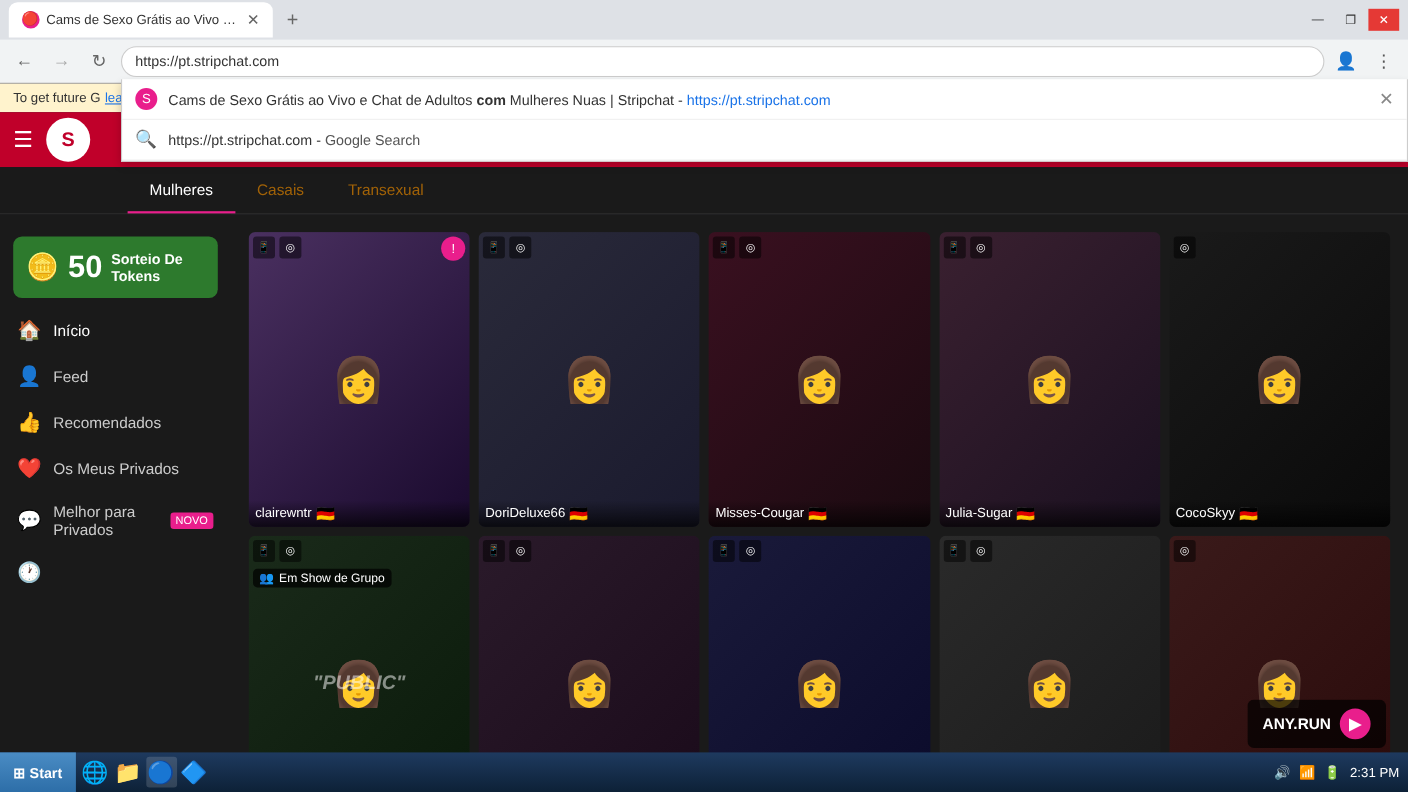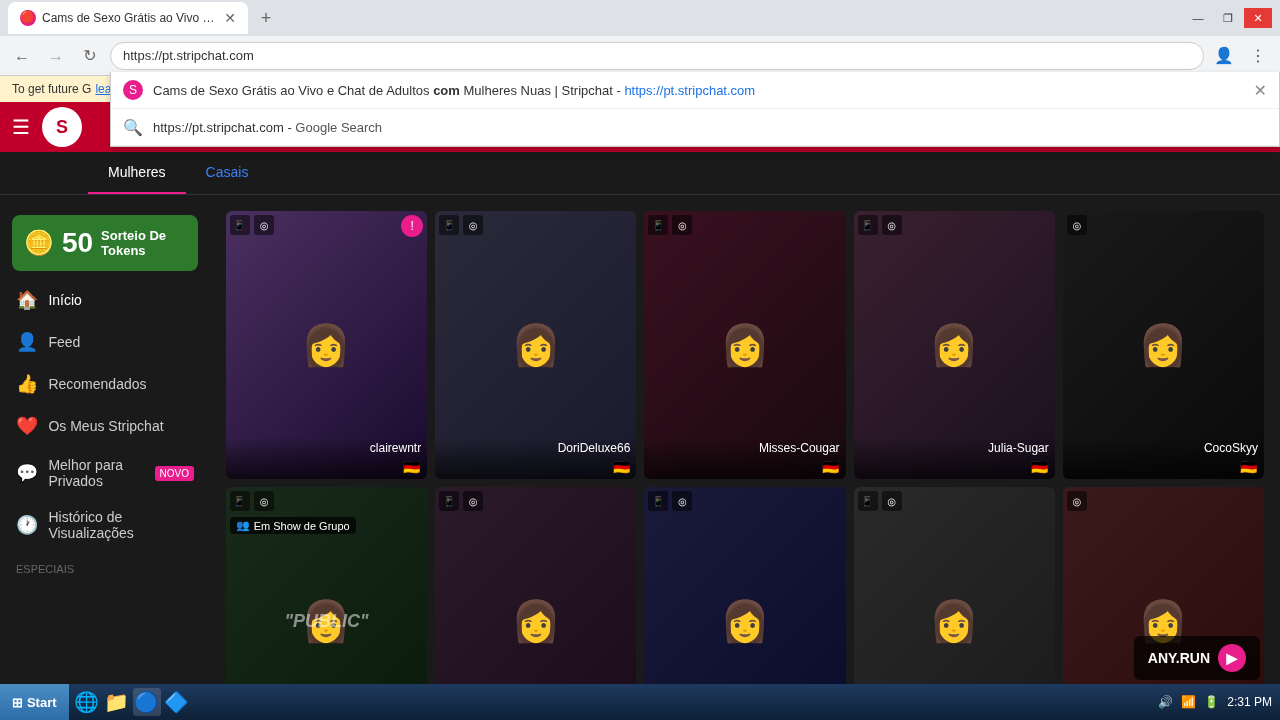--- a/index.html
+++ b/index.html
@@ -40,22 +40,22 @@
     .site-header { background: #c0002a; display: flex; align-items: center; height: 50px; padding: 0 12px; gap: 12px; }
     .hamburger { color: white; font-size: 20px; cursor: pointer; }
     .site-logo { width: 40px; height: 40px; background: white; border-radius: 50%; display: flex; align-items: center; justify-content: center; color: #c0002a; font-weight: bold; font-size: 18px; }
     .header-nav { display: flex; gap: 16px; flex: 1; justify-content: center; }
     .header-nav-item { color: rgba(255,255,255,0.8); font-size: 14px; cursor: pointer; }
     .header-right { display: flex; gap: 8px; }
     .lang-btn { background: rgba(255,255,255,0.2); color: white; border: 1px solid rgba(255,255,255,0.4); border-radius: 4px; padding: 4px 10px; font-size: 13px; cursor: pointer; }
     .search-bar { background: rgba(255,255,255,0.15); border: none; border-radius: 4px; padding: 4px 10px; color: white; width: 200px; font-size: 13px; }
 
     
-    .category-tabs { background: #1a1a1a; display: flex; align-items: flex-start; padding: 0 88px; border-bottom: 1px solid #333; }
-    .cat-tab { color: #3b82f6; font-size: 14px; padding: 12px 20px; cursor: pointer; border-bottom: 2px solid transparent; }
+    .category-tabs { background: #1a1a1a; display: flex; align-items: flex-start; padding: 0 116px; border-bottom: 1px solid #333; }
+    .cat-tab { color: #a16207; font-size: 14px; padding: 12px 20px; cursor: pointer; border-bottom: 2px solid transparent; }
     .cat-tab.active { color: white; border-bottom: 2px solid #e91e8c; }
 
     
     .site-main { display: flex; background: #1a1a1a; }
 
     
     .sidebar { width: 210px; background: #1a1a1a; padding: 12px 0; flex-shrink: 0; }
     .lottery-btn { background: #2d7a2d; margin: 8px 12px; border-radius: 8px; padding: 12px; display: flex; align-items: center; gap: 8px; cursor: pointer; }
     .lottery-icon { font-size: 24px; }
     .lottery-num { font-size: 28px; font-weight: bold; color: white; }
@@ -72,21 +72,21 @@
     .content-area { flex: 1; padding: 16px; overflow-y: auto; }
     .section-title { display: flex; align-items: center; gap: 10px; margin-bottom: 14px; }
     .flag-de { width: 24px; height: 16px; display: inline-block; background: linear-gradient(#000 33%, #e00 33%, #e00 66%, #fc0 66%); border-radius: 2px; }
     .section-title h2 { color: white; font-size: 18px; font-weight: bold; }
 
     
     .cam-grid { display: grid; grid-template-columns: repeat(5, 1fr); gap: 8px; }
     .cam-card { position: relative; border-radius: 6px; overflow: hidden; cursor: pointer; background: #333; aspect-ratio: 3/4; }
     .cam-thumb { width: 100%; height: 100%; background: #444; display: flex; align-items: center; justify-content: center; }
     .cam-overlay { position: absolute; bottom: 0; left: 0; right: 0; background: linear-gradient(transparent, rgba(0,0,0,0.7)); padding: 4px 6px; }
-    .cam-name { color: white; font-size: 12px; display: flex; align-items: flex-end; gap: 4px; flex-direction: column; }
+    .cam-name { color: white; font-size: 12px; display: flex; align-items: flex-start; gap: 4px; }
     .cam-flag { font-size: 14px; }
     .cam-icons { position: absolute; top: 4px; left: 4px; display: flex; gap: 4px; }
     .cam-icon-btn { background: rgba(0,0,0,0.5); border-radius: 3px; width: 20px; height: 20px; display: flex; align-items: center; justify-content: center; color: white; font-size: 10px; }
     .cam-alert { position: absolute; top: 4px; right: 4px; background: #e91e8c; border-radius: 50%; width: 22px; height: 22px; display: flex; align-items: center; justify-content: center; color: white; font-size: 12px; }
     .group-show-badge { position: absolute; top: 30px; left: 4px; background: rgba(0,0,0,0.7); border-radius: 4px; padding: 2px 6px; color: white; font-size: 11px; display: flex; align-items: center; gap: 4px; }
     .group-show-badge .g-icon { color: #e91e8c; }
     .public-label { position: absolute; top: 50%; left: 50%; transform: translate(-50%, -50%); color: rgba(255,255,255,0.5); font-size: 18px; font-style: italic; font-weight: bold; }
 
     
     .taskbar { position: fixed; bottom: 0; left: 0; right: 0; height: 36px; background: linear-gradient(#1e3a5f, #0d2137); display: flex; align-items: center; z-index: 9999; }
@@ -177,20 +177,21 @@
     </div>
     <div class="header-right">
       <input class="search-bar" placeholder="Pesquisar..." style="">
       <button class="lang-btn">En...</button>
     </div>
   </div>
 
   <div class="category-tabs">
     <span class="cat-tab active">Mulheres</span>
     <span class="cat-tab">Casais</span>
+    <span class="cat-tab">Transexual</span>
   </div>
 
   <div class="site-main">
 
     <div class="sidebar">
       <div class="lottery-btn">
         <div class="lottery-icon">🪙</div>
         <div class="lottery-num">50</div>
         <div class="lottery-text">Sorteio De Tokens</div>
       </div>
@@ -202,33 +203,31 @@
         <div class="sidebar-item">
           <span class="s-icon">👤</span>
           <span>Feed</span>
         </div>
         <div class="sidebar-item">
           <span class="s-icon">👍</span>
           <span>Recomendados</span>
         </div>
         <div class="sidebar-item">
           <span class="s-icon">❤️</span>
-          <span>Os Meus Stripchat</span>
+          <span>Os Meus Privados</span>
         </div>
         <div class="sidebar-item">
           <span class="s-icon">💬</span>
           <span>Melhor para Privados</span>
           <span class="new-badge">NOVO</span>
         </div>
         <div class="sidebar-item">
           <span class="s-icon">🕐</span>
-          <span>Histórico de Visualizações</span>
         </div>
       </div>
-      <div class="sidebar-section">ESPECIAIS</div>
     </div>
 
     <div class="content-area">
 
       <div class="cam-grid">
 
         <div class="cam-card">
           <div class="cam-thumb thumb-1" style="display:flex;align-items:center;justify-content:center;font-size:40px;">👩</div>
           <div class="cam-icons">
             <div class="cam-icon-btn">📱</div>

